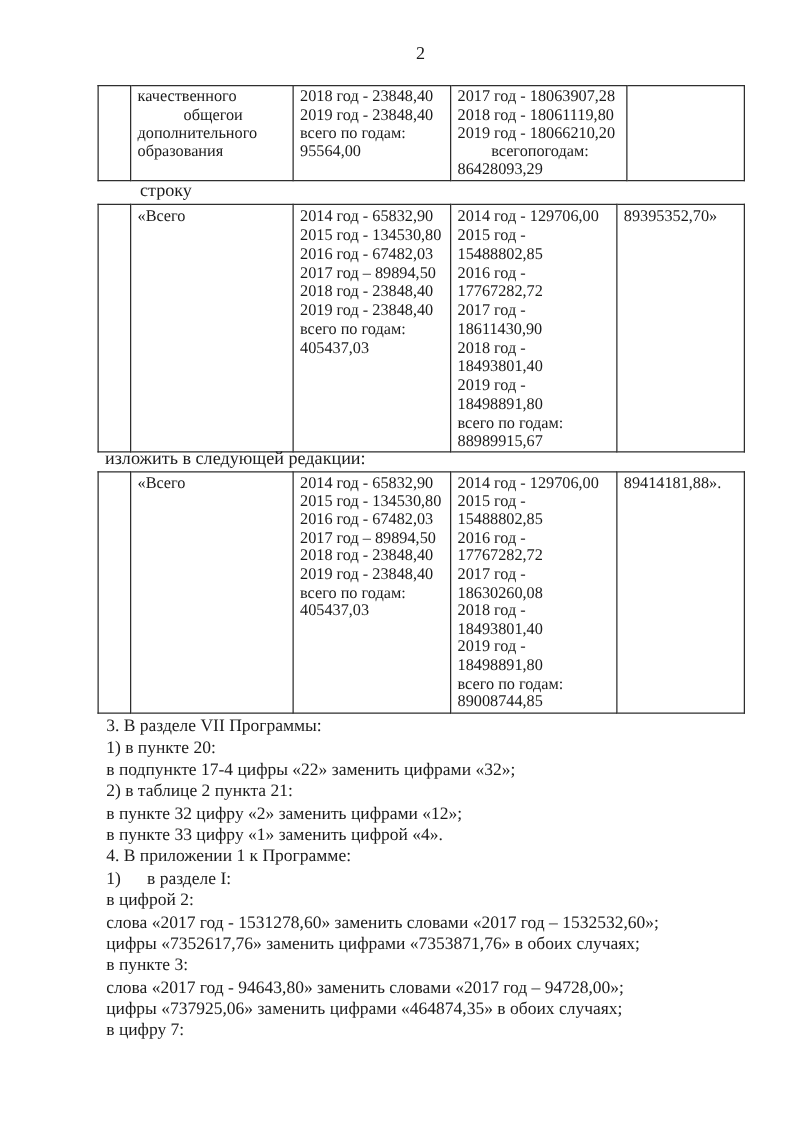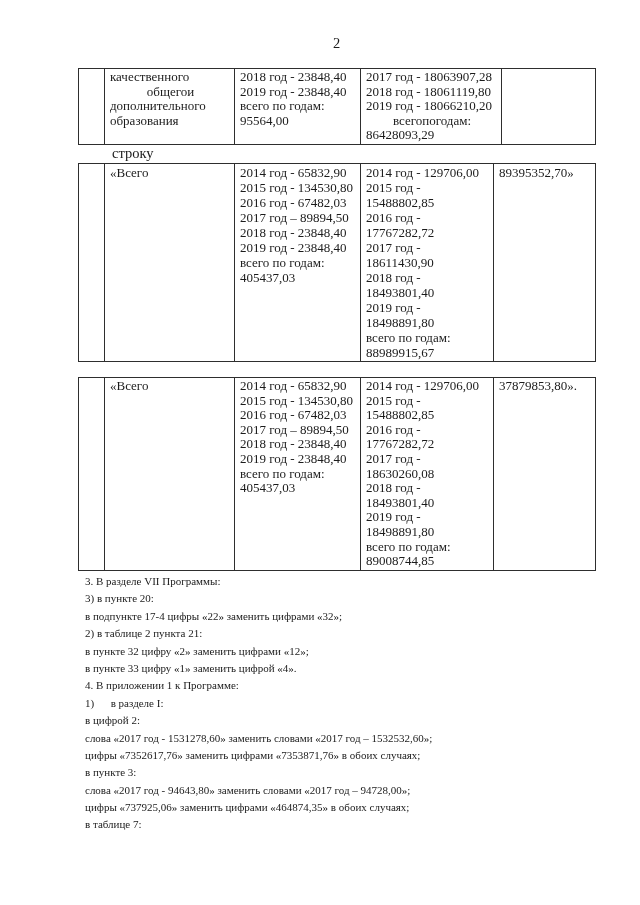--- a/index.html
+++ b/index.html
@@ -33,21 +33,21 @@
   .t2 td{line-height:15px;}
   .t3{top:377px;}
   .t3 td{line-height:14.6px;}
   .ml{white-space:pre-line;}
   .spread{display:flex;justify-content:center;}
   .lbl{position:absolute;font-size:14.5px;white-space:pre;}
   .lbl-stroku{left:112px;top:145px;font-family:Liberation Serif, serif;}
   .lbl-izlozhit{left:84px;top:359px;}
   .body-block{
     position:absolute;left:85px;top:573px;width:510px;
-    font-size:11px;
+    font-size:14px;
   }
   .body-block .line{
     white-space:pre;
     line-height:17.4px;
     height:17.4px;
   }
 </style>
 </head>
 <body>
 
@@ -128,20 +128,21 @@
 18493801,40
 2019 год -
 18498891,80
 всего по годам:
 88989915,67</td>
       <td>89395352,70»</td>
     </tr>
   </tbody>
     </table>
 
+  <div class="lbl lbl-izlozhit">изложить в следующей редакции:</div>
 
   <table class="doc-table t3">
     <colgroup>
       <col style="width:26px">
         <col style="width:130px">
         <col style="width:126px">
         <col style="width:133px">
         <col style="width:102px">
     </colgroup>
     <tbody>
@@ -162,36 +163,36 @@
 2016 год -
 17767282,72
 2017 год -
 18630260,08
 2018 год -
 18493801,40
 2019 год -
 18498891,80
 всего по годам:
 89008744,85</td>
-      <td>37879853,80».</td>
+      <td>89414181,88».</td>
     </tr>
   </tbody>
     </table>
 
   <div class="body-block">
     <div class="line">3. В разделе VII Программы:</div>
-    <div class="line">3) в пункте 20:</div>
+    <div class="line">1) в пункте 20:</div>
     <div class="line">в подпункте 17-4 цифры «22» заменить цифрами «32»;</div>
     <div class="line">2) в таблице 2 пункта 21:</div>
     <div class="line">в пункте 32 цифру «2» заменить цифрами «12»;</div>
     <div class="line">в пункте 33 цифру «1» заменить цифрой «4».</div>
     <div class="line">4. В приложении 1 к Программе:</div>
     <div class="line">1)      в разделе I:</div>
     <div class="line">в цифрой 2:</div>
     <div class="line">слова «2017 год - 1531278,60» заменить словами «2017 год – 1532532,60»;</div>
     <div class="line">цифры «7352617,76» заменить цифрами «7353871,76» в обоих случаях;</div>
     <div class="line">в пункте 3:</div>
     <div class="line">слова «2017 год - 94643,80» заменить словами «2017 год – 94728,00»;</div>
     <div class="line">цифры «737925,06» заменить цифрами «464874,35» в обоих случаях;</div>
-    <div class="line">в таблице 7:</div>
+    <div class="line">в цифру 7:</div>
   </div>
 
 </div>
 
 </body></html>

